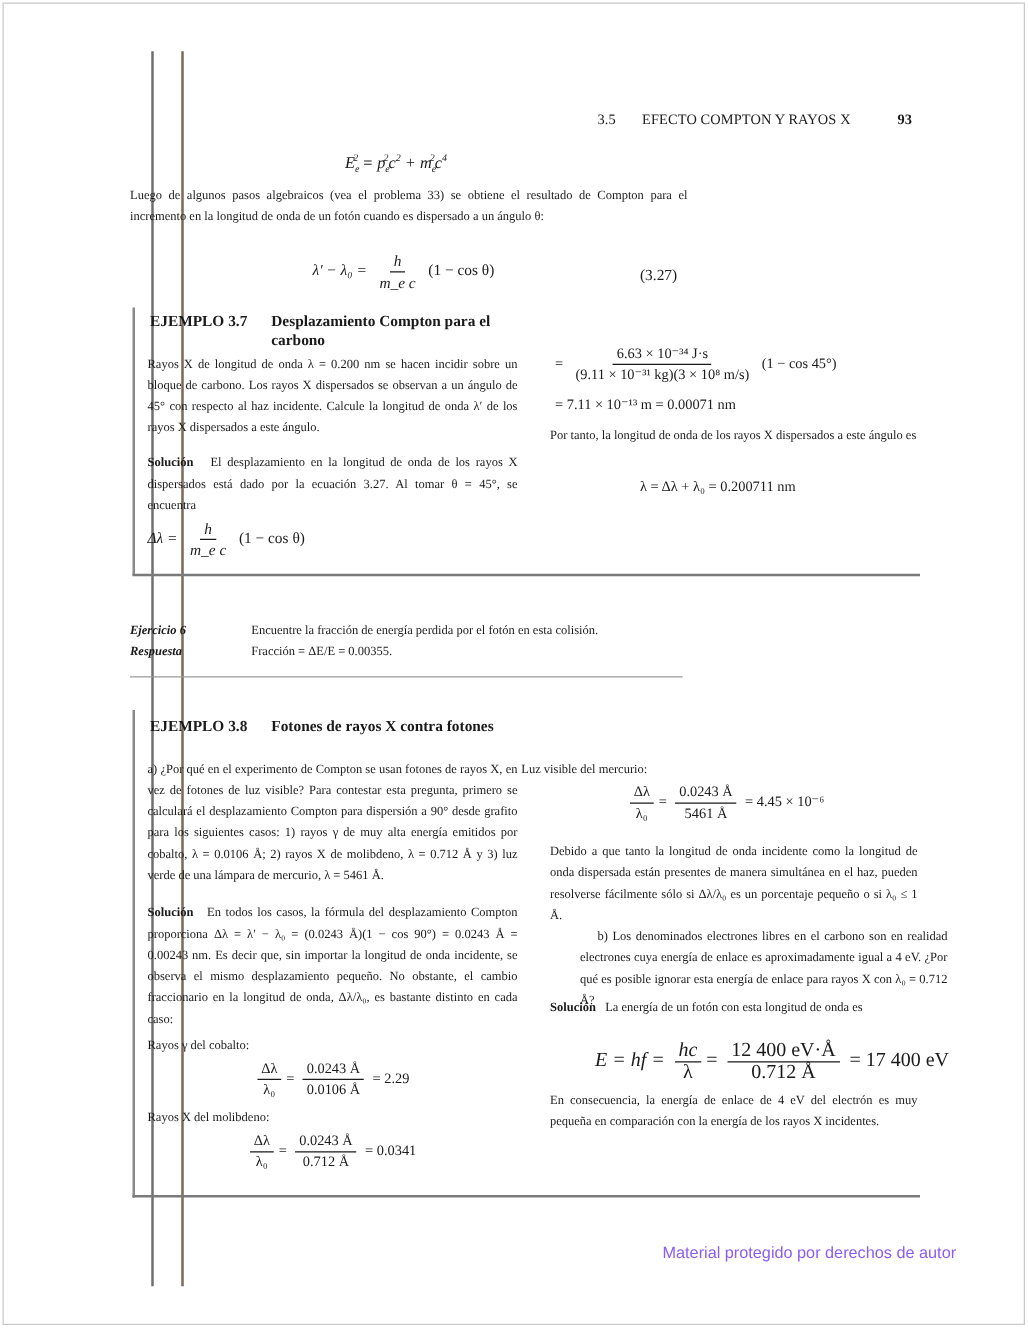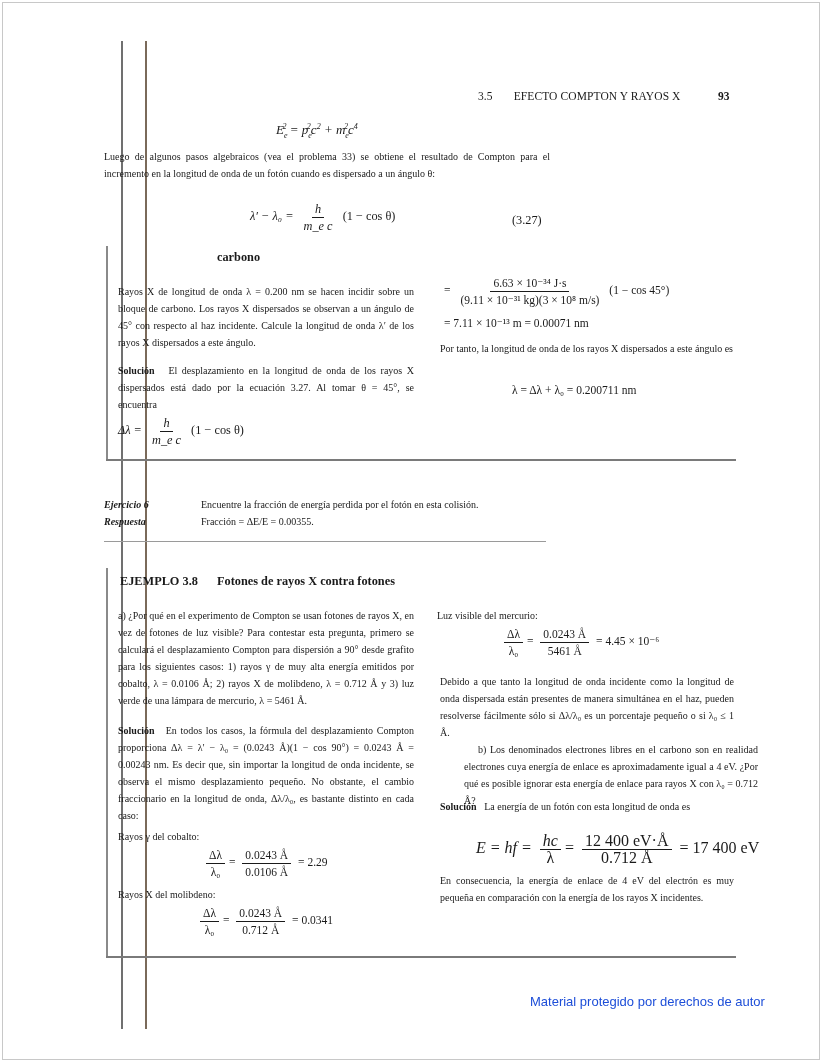--- a/index.html
+++ b/index.html
@@ -26,21 +26,21 @@
 
   .eq-block { position: absolute; font-size: 12.3px; white-space: nowrap; }
   .frac { display: inline-flex; flex-direction: column; align-items: center; vertical-align: middle; margin: 0 4px; }
   .frac .num { border-bottom: 1px solid #1a1a1a; padding: 0 3px 1px; line-height: 14px; }
   .frac .den { padding: 1px 3px 0; line-height: 14px; }
 
   .example-title { position: absolute; font-size: 12.3px; font-weight: bold; line-height: 15px; }
   .example-title .lbl { display: inline-block; width: 97px; }
   .example-title .t2 { padding-left: 97px; }
 
-  .watermark { position: absolute; left: 530px; top: 994px; font-family: "Liberation Sans", "DejaVu Sans", sans-serif; font-size: 13px; color: #1d4ed8; white-space: nowrap; }
+  .watermark { position: absolute; left: 530px; top: 994px; font-family: "Liberation Sans", "DejaVu Sans", sans-serif; font-size: 13px; color: #8b5cf6; white-space: nowrap; }
 
   .ex-label { font-weight: bold; font-style: italic; display: inline-block; width: 97px; }
 </style>
 </head>
 <body>
 
 <div class="frame"></div>
 
 <div class="vline v1"></div>
 <div class="vline v2"></div>
@@ -65,20 +65,21 @@
     <span class="den math">m_e c</span>
   </span>
   <span>(1 − cos θ)</span>
 </div>
 <div class="eq-block" style="left:512px; top:213px;">(3.27)</div>
 
 <div class="hline" style="left:106px; top:246px; width:2px; height:214px; background:#8a8a8a;"></div>
 <div class="hline" style="left:106px; top:459px; width:630px;"></div>
 
 <div class="example-title" style="left:120px; top:250px; width:320px;">
+  <div><span class="lbl">EJEMPLO 3.7</span><span>Desplazamiento Compton para el</span></div>
   <div class="t2">carbono</div>
 </div>
 
 <div class="para" style="left:118px; top:283px; width:296px;">Rayos X de longitud de onda λ = 0.200 nm se hacen incidir sobre un bloque de carbono. Los rayos X dispersados se observan a un ángulo de 45° con respecto al haz incidente. Calcule la longitud de onda λ′ de los rayos X dispersados a este ángulo.</div>
 
 <div class="para" style="left:118px; top:362px; width:296px;">
   <span class="bold">Solución</span>&nbsp;&nbsp;
   <span>El desplazamiento en la longitud de onda de los rayos X dispersados está dado por la ecuación 3.27. Al tomar θ = 45°, se encuentra</span>
 </div>
 
@@ -147,21 +148,21 @@
     <span class="num">Δλ</span>
     <span class="den">λ₀</span>
   </span>=
   <span class="frac">
     <span class="num">0.0243 Å</span>
     <span class="den">0.712 Å</span>
   </span>
   <span>= 0.0341</span>
 </div>
 
-<div class="para" style="left:437px; top:607px; width:294px; text-align:left;">Luz visible del mercurio:</div>
+<div class="para" style="left:417px; top:607px; width:294px; text-align:left;">Luz visible del mercurio:</div>
 <div class="eq-block" style="left:500px; top:627px; font-size:11.5px;">
   <span class="frac">
     <span class="num">Δλ</span>
     <span class="den">λ₀</span>
   </span>=
   <span class="frac">
     <span class="num">0.0243 Å</span>
     <span class="den">5461 Å</span>
   </span>
   <span>= 4.45 × 10⁻⁶</span>

